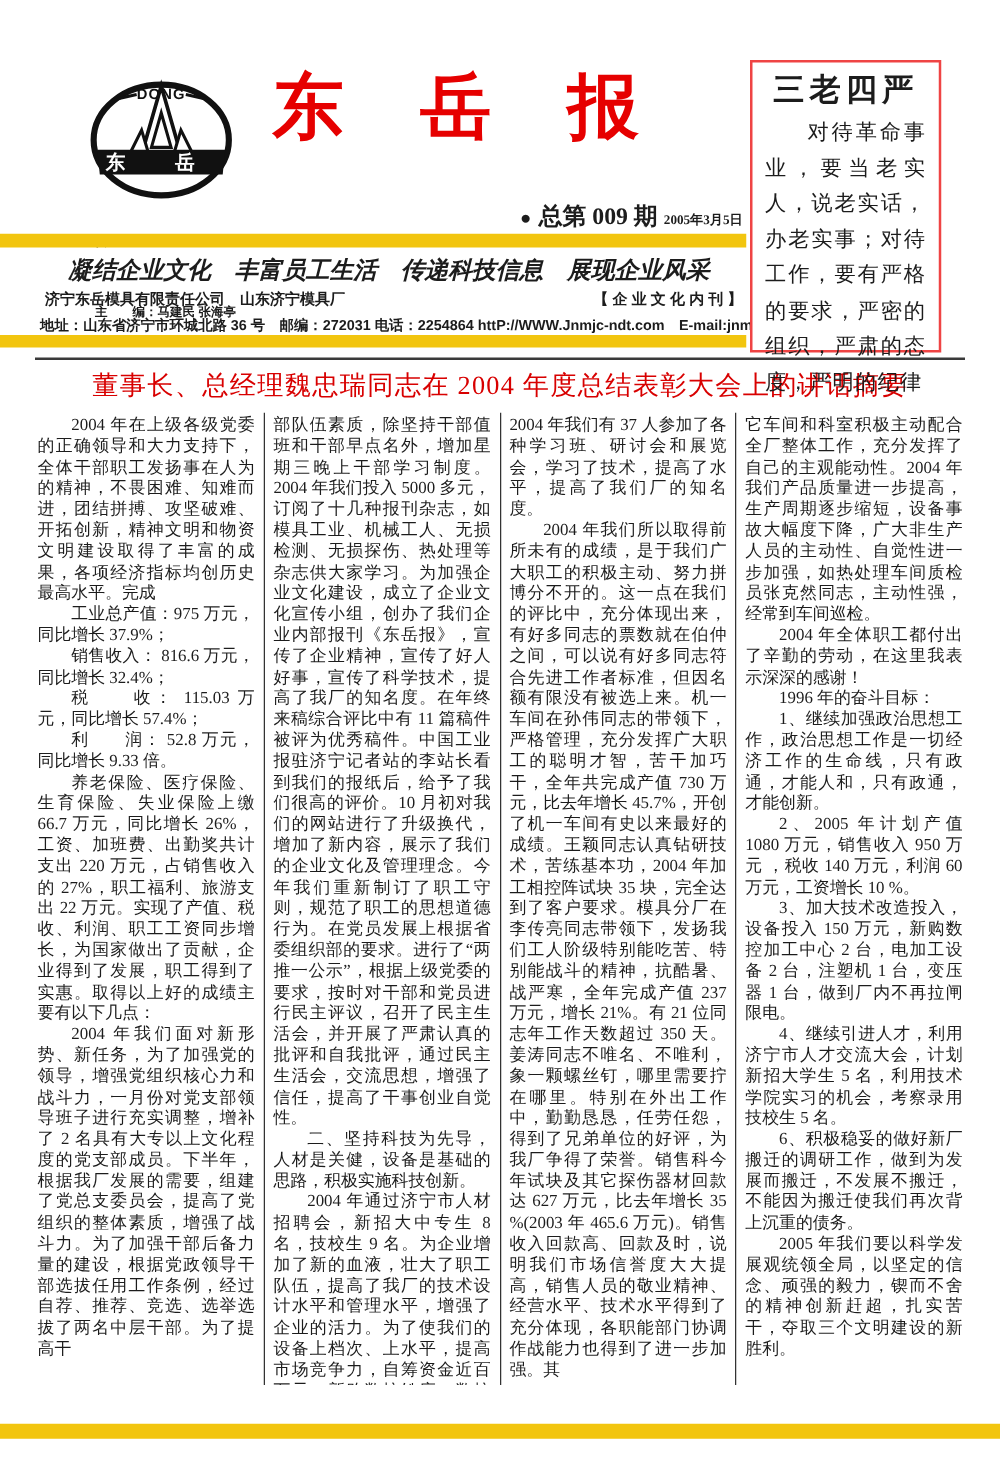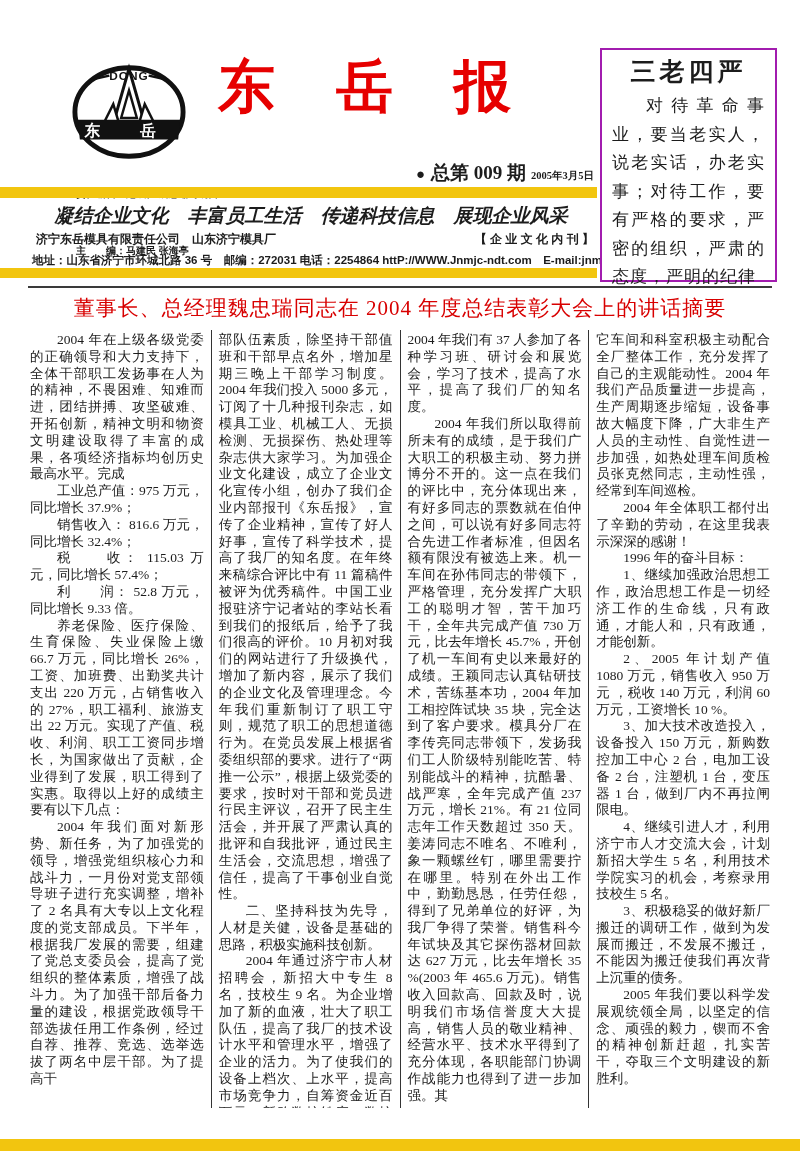--- a/index.html
+++ b/index.html
@@ -40,22 +40,22 @@
     font-size:12px;font-weight:bold;white-space:nowrap;
     font-family:"Liberation Sans","DejaVu Sans",sans-serif;
   }
   .contact-line{
     position:absolute;left:32px;top:253px;width:564px;
     font-size:11.5px;font-weight:bold;white-space:nowrap;
     font-family:"Liberation Sans","DejaVu Sans",sans-serif;
   }
   .bar2{position:absolute;left:0;top:268px;width:597px;height:10px;}
   .motto-box{
-    position:absolute;left:600px;top:48px;width:177px;height:234px;
-    border:2px solid #a21caf;padding:5px 10px 0;background:#fff;
+    position:absolute;left:600px;top:48px;width:153px;height:234px;
+    border:2px solid #ef4444;padding:5px 10px 0;background:#fff;
   }
   .motto-title{margin:0 0 4px;text-align:center;font-size:25px;font-weight:bold;letter-spacing:4px;}
   .motto-body{
     margin:0;font-size:17px;line-height:28.5px;text-indent:2em;
     text-align:justify;text-justify:inter-character;letter-spacing:1px;
   }
   
   .article{margin:0 28px;border-top:2px solid #3a3a3a;padding-top:4px;}
   .headline{
     margin:2px 0 8px;text-align:center;color:var(--accent);
@@ -149,21 +149,21 @@
           <p class="para">2004 年我们所以取得前所未有的成绩，是于我们广大职工的积极主动、努力拼博分不开的。这一点在我们的评比中，充分体现出来，有好多同志的票数就在伯仲之间，可以说有好多同志符合先进工作者标准，但因名额有限没有被选上来。机一车间在孙伟同志的带领下，严格管理，充分发挥广大职工的聪明才智，苦干加巧干，全年共完成产值 730 万元，比去年增长 45.7%，开创了机一车间有史以来最好的成绩。王颖同志认真钻研技术，苦练基本功，2004 年加工相控阵试块 35 块，完全达到了客户要求。模具分厂在李传亮同志带领下，发扬我们工人阶级特别能吃苦、特别能战斗的精神，抗酷暑、战严寒，全年完成产值 237 万元，增长 21%。有 21 位同志年工作天数超过 350 天。姜涛同志不唯名、不唯利，象一颗螺丝钉，哪里需要拧在哪里。特别在外出工作中，勤勤恳恳，任劳任怨，得到了兄弟单位的好评，为我厂争得了荣誉。销售科今年试块及其它探伤器材回款达 627 万元，比去年增长 35 %(2003 年 465.6 万元)。销售收入回款高、回款及时，说明我们市场信誉度大大提高，销售人员的敬业精神、经营水平、技术水平得到了充分体现，各职能部门协调作战能力也得到了进一步加强。其</p>
         </div>
       <div class="col">
           <p class="para flush">它车间和科室积极主动配合全厂整体工作，充分发挥了自己的主观能动性。2004 年我们产品质量进一步提高，生产周期逐步缩短，设备事故大幅度下降，广大非生产人员的主动性、自觉性进一步加强，如热处理车间质检员张克然同志，主动性强，经常到车间巡检。</p>
           <p class="para">2004 年全体职工都付出了辛勤的劳动，在这里我表示深深的感谢！</p>
           <p class="para">1996 年的奋斗目标：</p>
           <p class="para">1、继续加强政治思想工作，政治思想工作是一切经济工作的生命线，只有政通，才能人和，只有政通，才能创新。</p>
           <p class="para">2、2005 年计划产值 1080 万元，销售收入 950 万元 ，税收 140 万元，利润 60 万元，工资增长 10 %。</p>
           <p class="para">3、加大技术改造投入，设备投入 150 万元，新购数控加工中心 2 台，电加工设备 2 台，注塑机 1 台，变压器 1 台，做到厂内不再拉闸限电。</p>
           <p class="para">4、继续引进人才，利用济宁市人才交流大会，计划新招大学生 5 名，利用技术学院实习的机会，考察录用技校生 5 名。</p>
-          <p class="para">3、积极稳妥的做好新厂搬迁的调研工作，做到为发展而搬迁，不发展不搬迁，不能因为搬迁使我们再次背上沉重的债务。</p>
+          <p class="para">6、积极稳妥的做好新厂搬迁的调研工作，做到为发展而搬迁，不发展不搬迁，不能因为搬迁使我们再次背上沉重的债务。</p>
           <p class="para">2005 年我们要以科学发展观统领全局，以坚定的信念、顽强的毅力，锲而不舍的精神创新赶超，扎实苦干，夺取三个文明建设的新胜利。</p>
         </div>
     </div>
   </section>
 
   <footer class="gold-bar bar-bottom"></footer>
 
 </div>
 
 </body></html>

